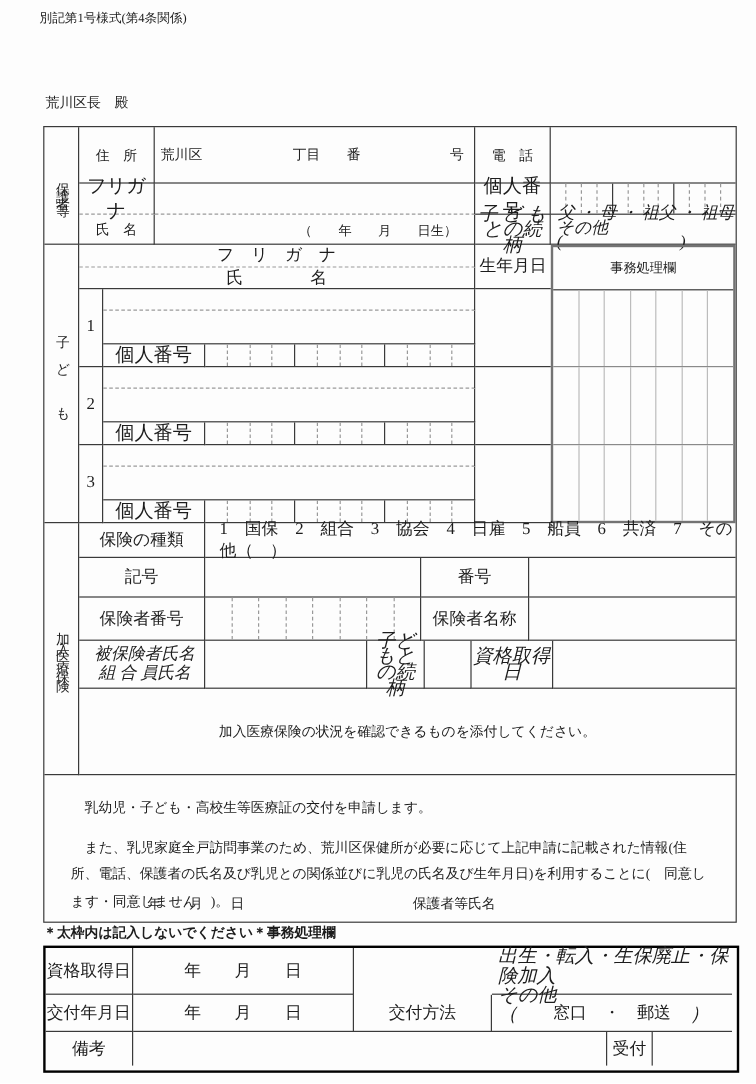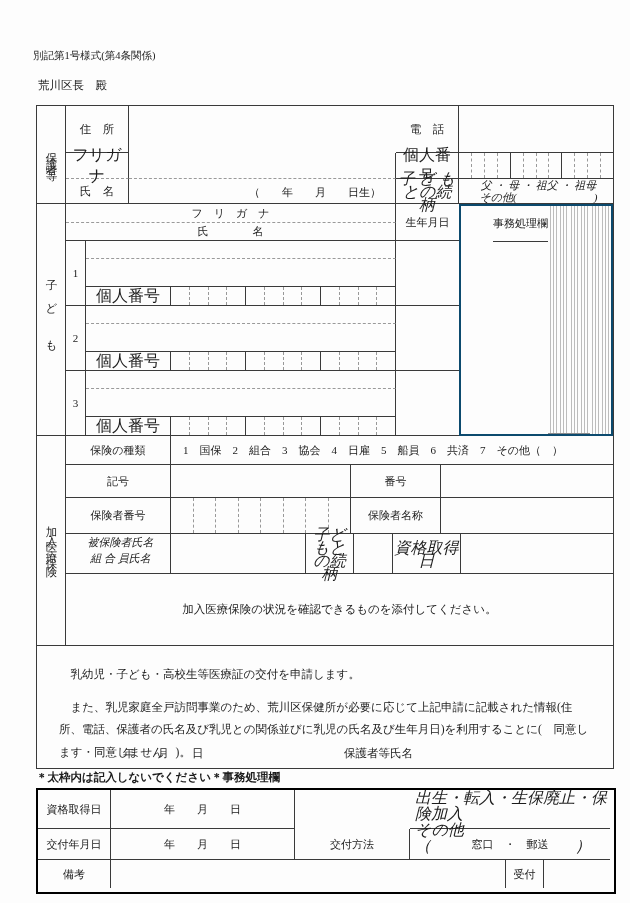--- a/index.html
+++ b/index.html
@@ -10,41 +10,41 @@
   }
   .c { position:absolute; box-sizing:border-box; }
   .flex { display:flex; align-items:center; justify-content:center; text-align:center; }
   .left { justify-content:flex-start; text-align:left; }
   .two { flex-direction:column; line-height:13px;font-style:italic; }
   .br  { border-right:1px solid #3a3a3a; }
   .bb  { border-bottom:1px solid #3a3a3a; }
   .bbd { border-bottom:1px dashed #9a9a9a; }
   .vert { writing-mode:vertical-rl; text-orientation:upright; }
   .f10 { font-size:16px; }
-  .f11 { font-size:11px; }
+  .f11 { font-size:14px;justify-content:center; }
   .f12 { font-size:11.5px; }
 
-  .form-number { position:absolute; top:8px; left:33px; font-size:10.5px;margin-top:41px; }
+  .form-number { position:absolute; top:8px; left:33px; font-size:10.5px; }
   .title {
     position:absolute; top:38px; left:0; right:0; text-align:center;
     font-family:"Liberation Sans","DejaVu Sans",sans-serif; font-weight:bold;
     font-size:16px; letter-spacing:0.5px;
   }
   .addressee { position:absolute; top:78px; left:38px; font-size:11.5px; }
 
   .main   { position:absolute; left:36px; top:105px; width:576px; height:662px; border:1px solid #3a3a3a; }
   .office { position:absolute; left:36px; top:788px; width:576px; height:102px; border:2px solid #000; }
   .office-note { position:absolute; left:36px; top:770px; font-size:11.5px; font-weight:600; }
 
   .digits { display:flex; width:100%; height:100%; }
   .digits i { flex:1; border-left:1px dashed #999; }
   .digits i:first-child { border-left:none; }
   .digits.g4 i:nth-child(5), .digits.g4 i:nth-child(9) { border-left:1px solid #3a3a3a; }
 
-  .proc-box { border:2px solid #0c4a6e; display:flex; flex-direction:row;padding-left:32px; }
+  .proc-box { border:2px solid #737373; display:flex; flex-direction:column; }
   .proc-head { height:35px; border-bottom:1px solid #3a3a3a; display:flex; align-items:center; justify-content:center; font-size:11px; }
   .proc-row { flex:1; display:flex; border-bottom:1px solid #8a8a8a; }
   .proc-row:last-child { border-bottom:none; }
   .proc-row i { flex:1; border-left:1px solid #bcbcbc; }
   .proc-row i:first-child { border-left:none; }
 
   .decl-text { padding:7px 10px 0 12px; }
   .decl-text p { margin:10px; font-size:11.5px; line-height:22.5px; }
   .decl-sign { position:absolute; bottom:6px; left:0; right:0; height:16px; font-size:11.5px; }
   .decl-sign .d1 { position:absolute; left:86px; }
@@ -59,20 +59,26 @@
 <div class="page">
 
   <div class="form-number">別記第1号様式(第4条関係)</div>
   <div class="addressee">荒川区長　殿</div>
 
   <div class="main">
 
     <div class="c flex br bb f12 vert" style="left:0;top:0;width:29px;height:98px;letter-spacing:6px">保護者等</div>
 
     <div class="c flex br bb f12" style="left:29px;top:0;width:63px;height:47px">住　所</div>
+    <div class="c br bb" style="left:92px;top:0;width:267px;height:47px">
+      <span class="addr-span" style="left:5px">荒川区</span>
+      <span class="addr-span" style="left:115px">丁目</span>
+      <span class="addr-span" style="left:160px">番</span>
+      <span class="addr-span" style="left:246px">号</span>
+    </div>
     <div class="c flex br bb f12" style="left:359px;top:0;width:63px;height:47px">電　話</div>
     <div class="c bb" style="left:422px;top:0;width:154px;height:47px"></div>
 
     <div class="c flex br bbd f10" style="left:29px;top:47px;width:63px;height:26px">フリガナ</div>
     <div class="c br bbd" style="left:92px;top:47px;width:267px;height:26px"></div>
     <div class="c flex br bb f10" style="left:359px;top:47px;width:63px;height:26px">個人番号</div>
     <div class="c bb" style="left:422px;top:47px;width:154px;height:26px">
       <span class="digits g4">
           <i></i>
           <i></i>

